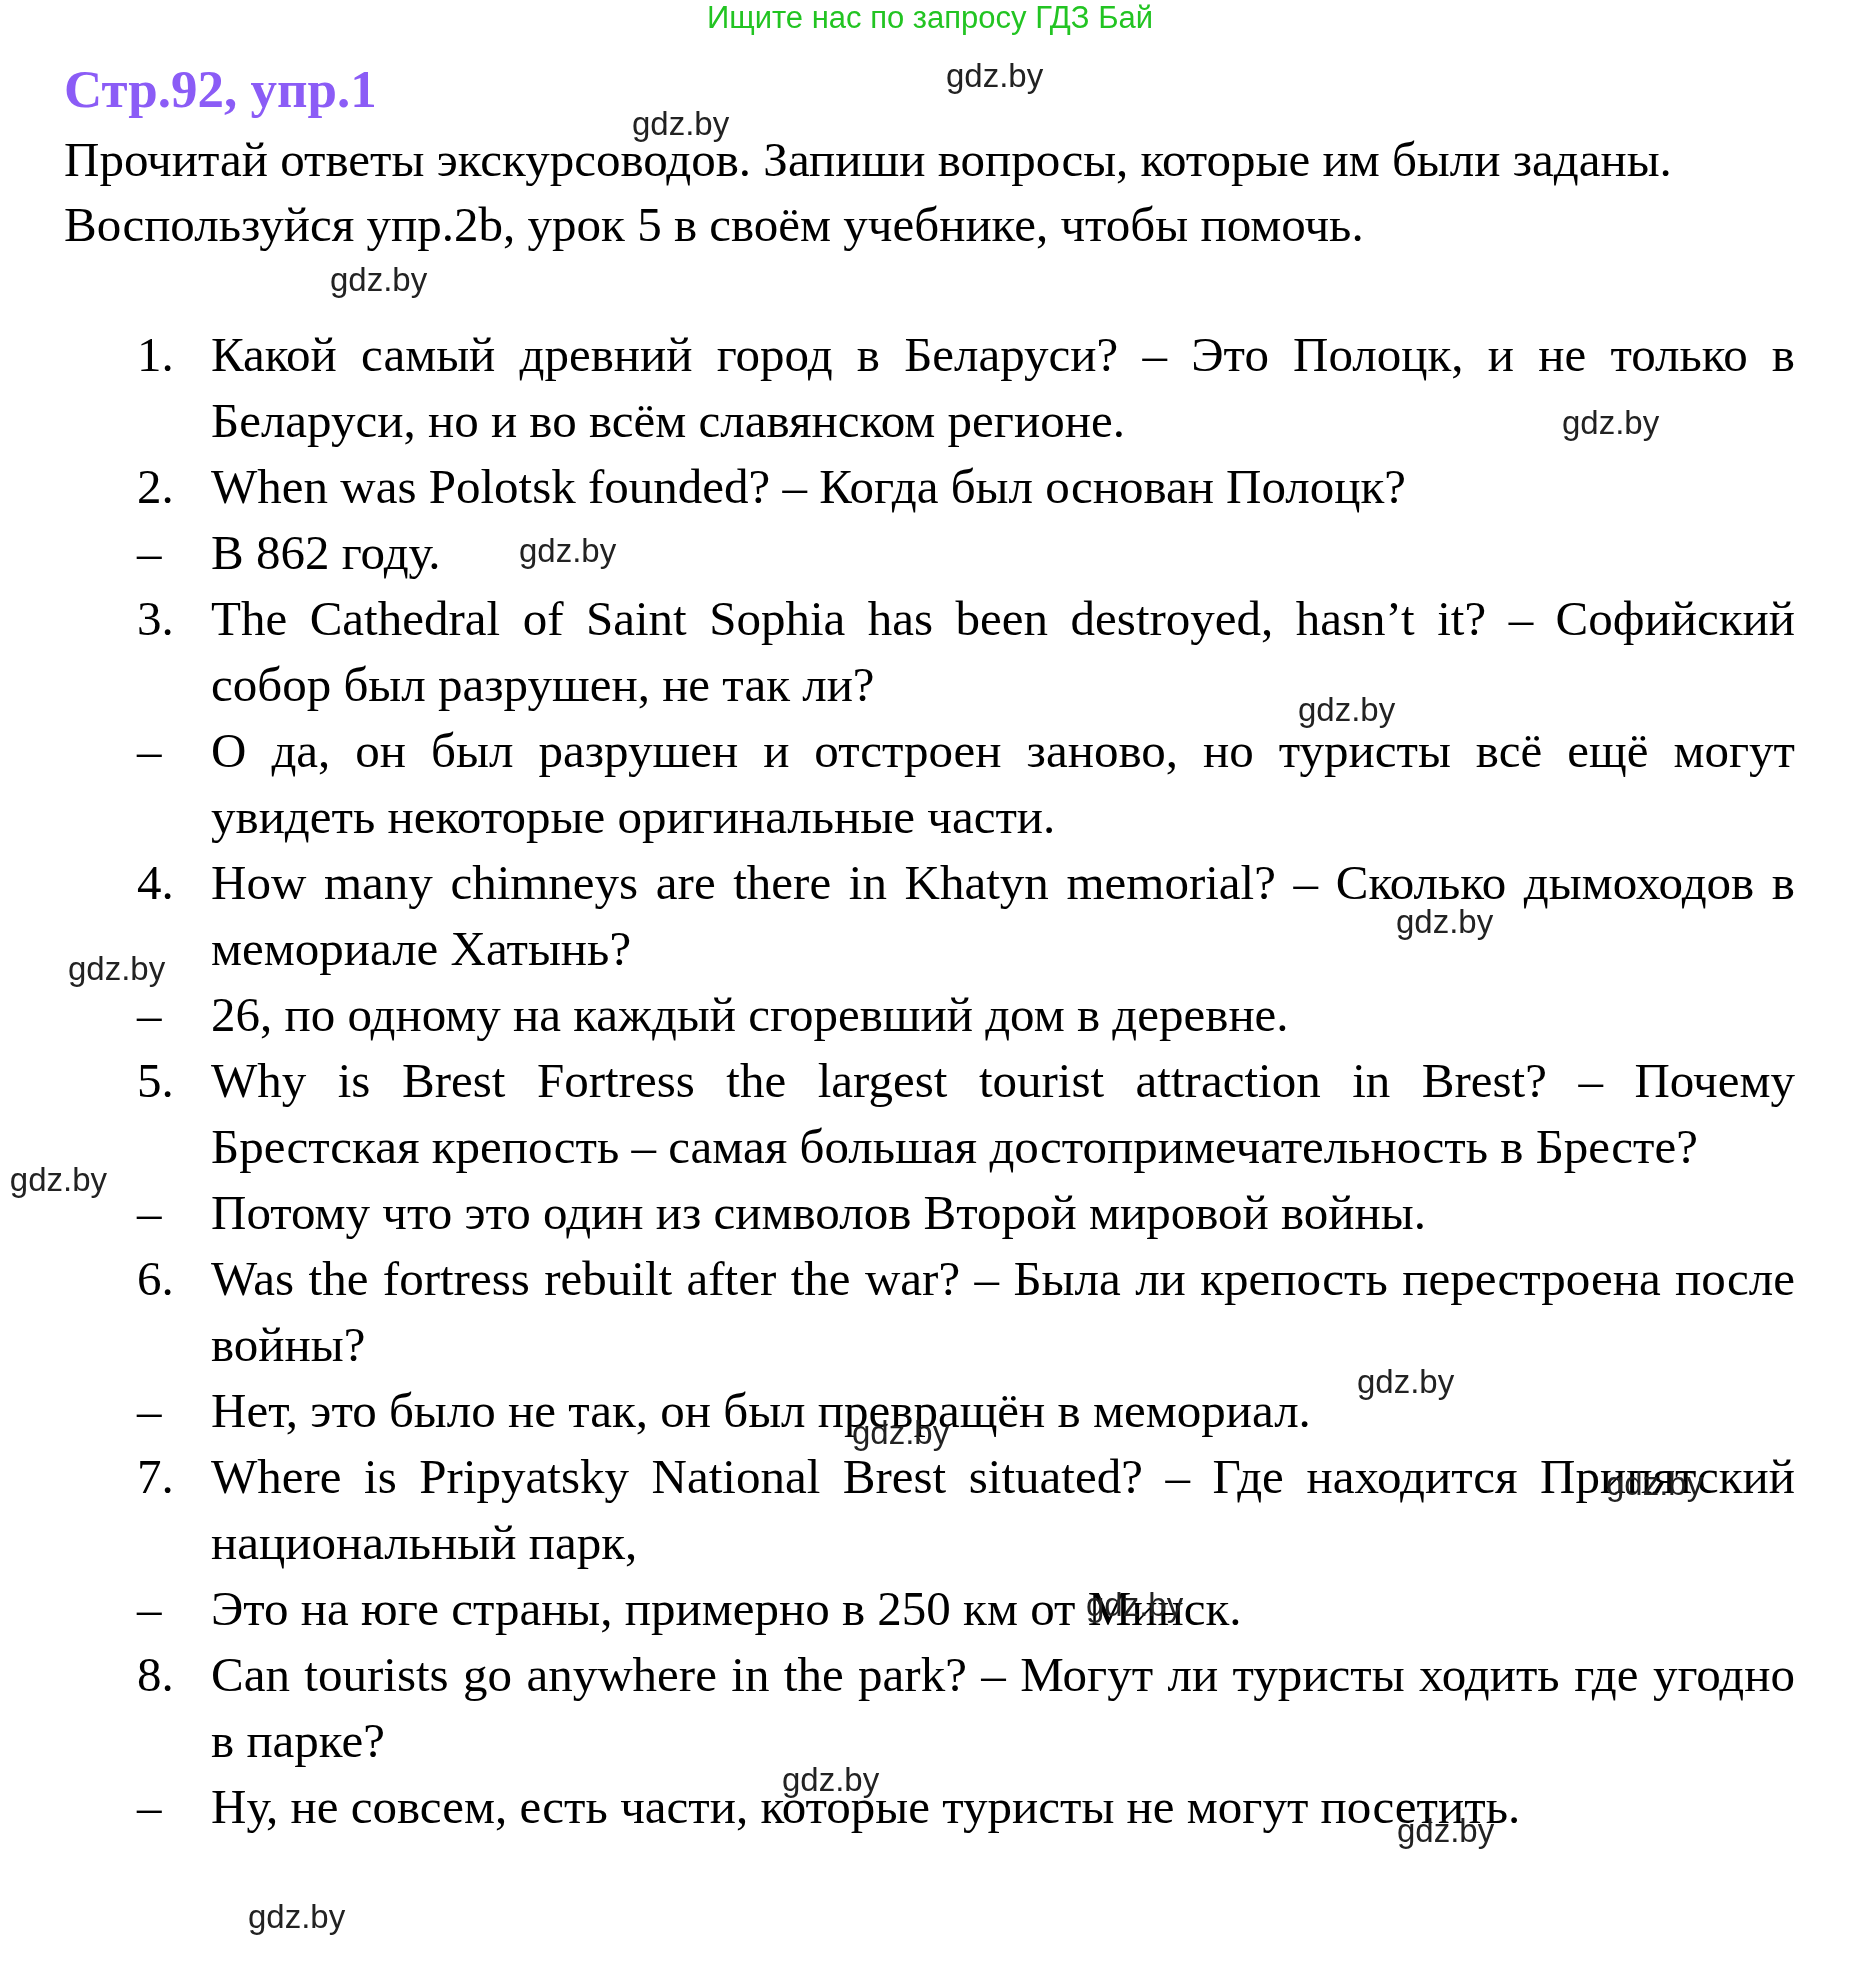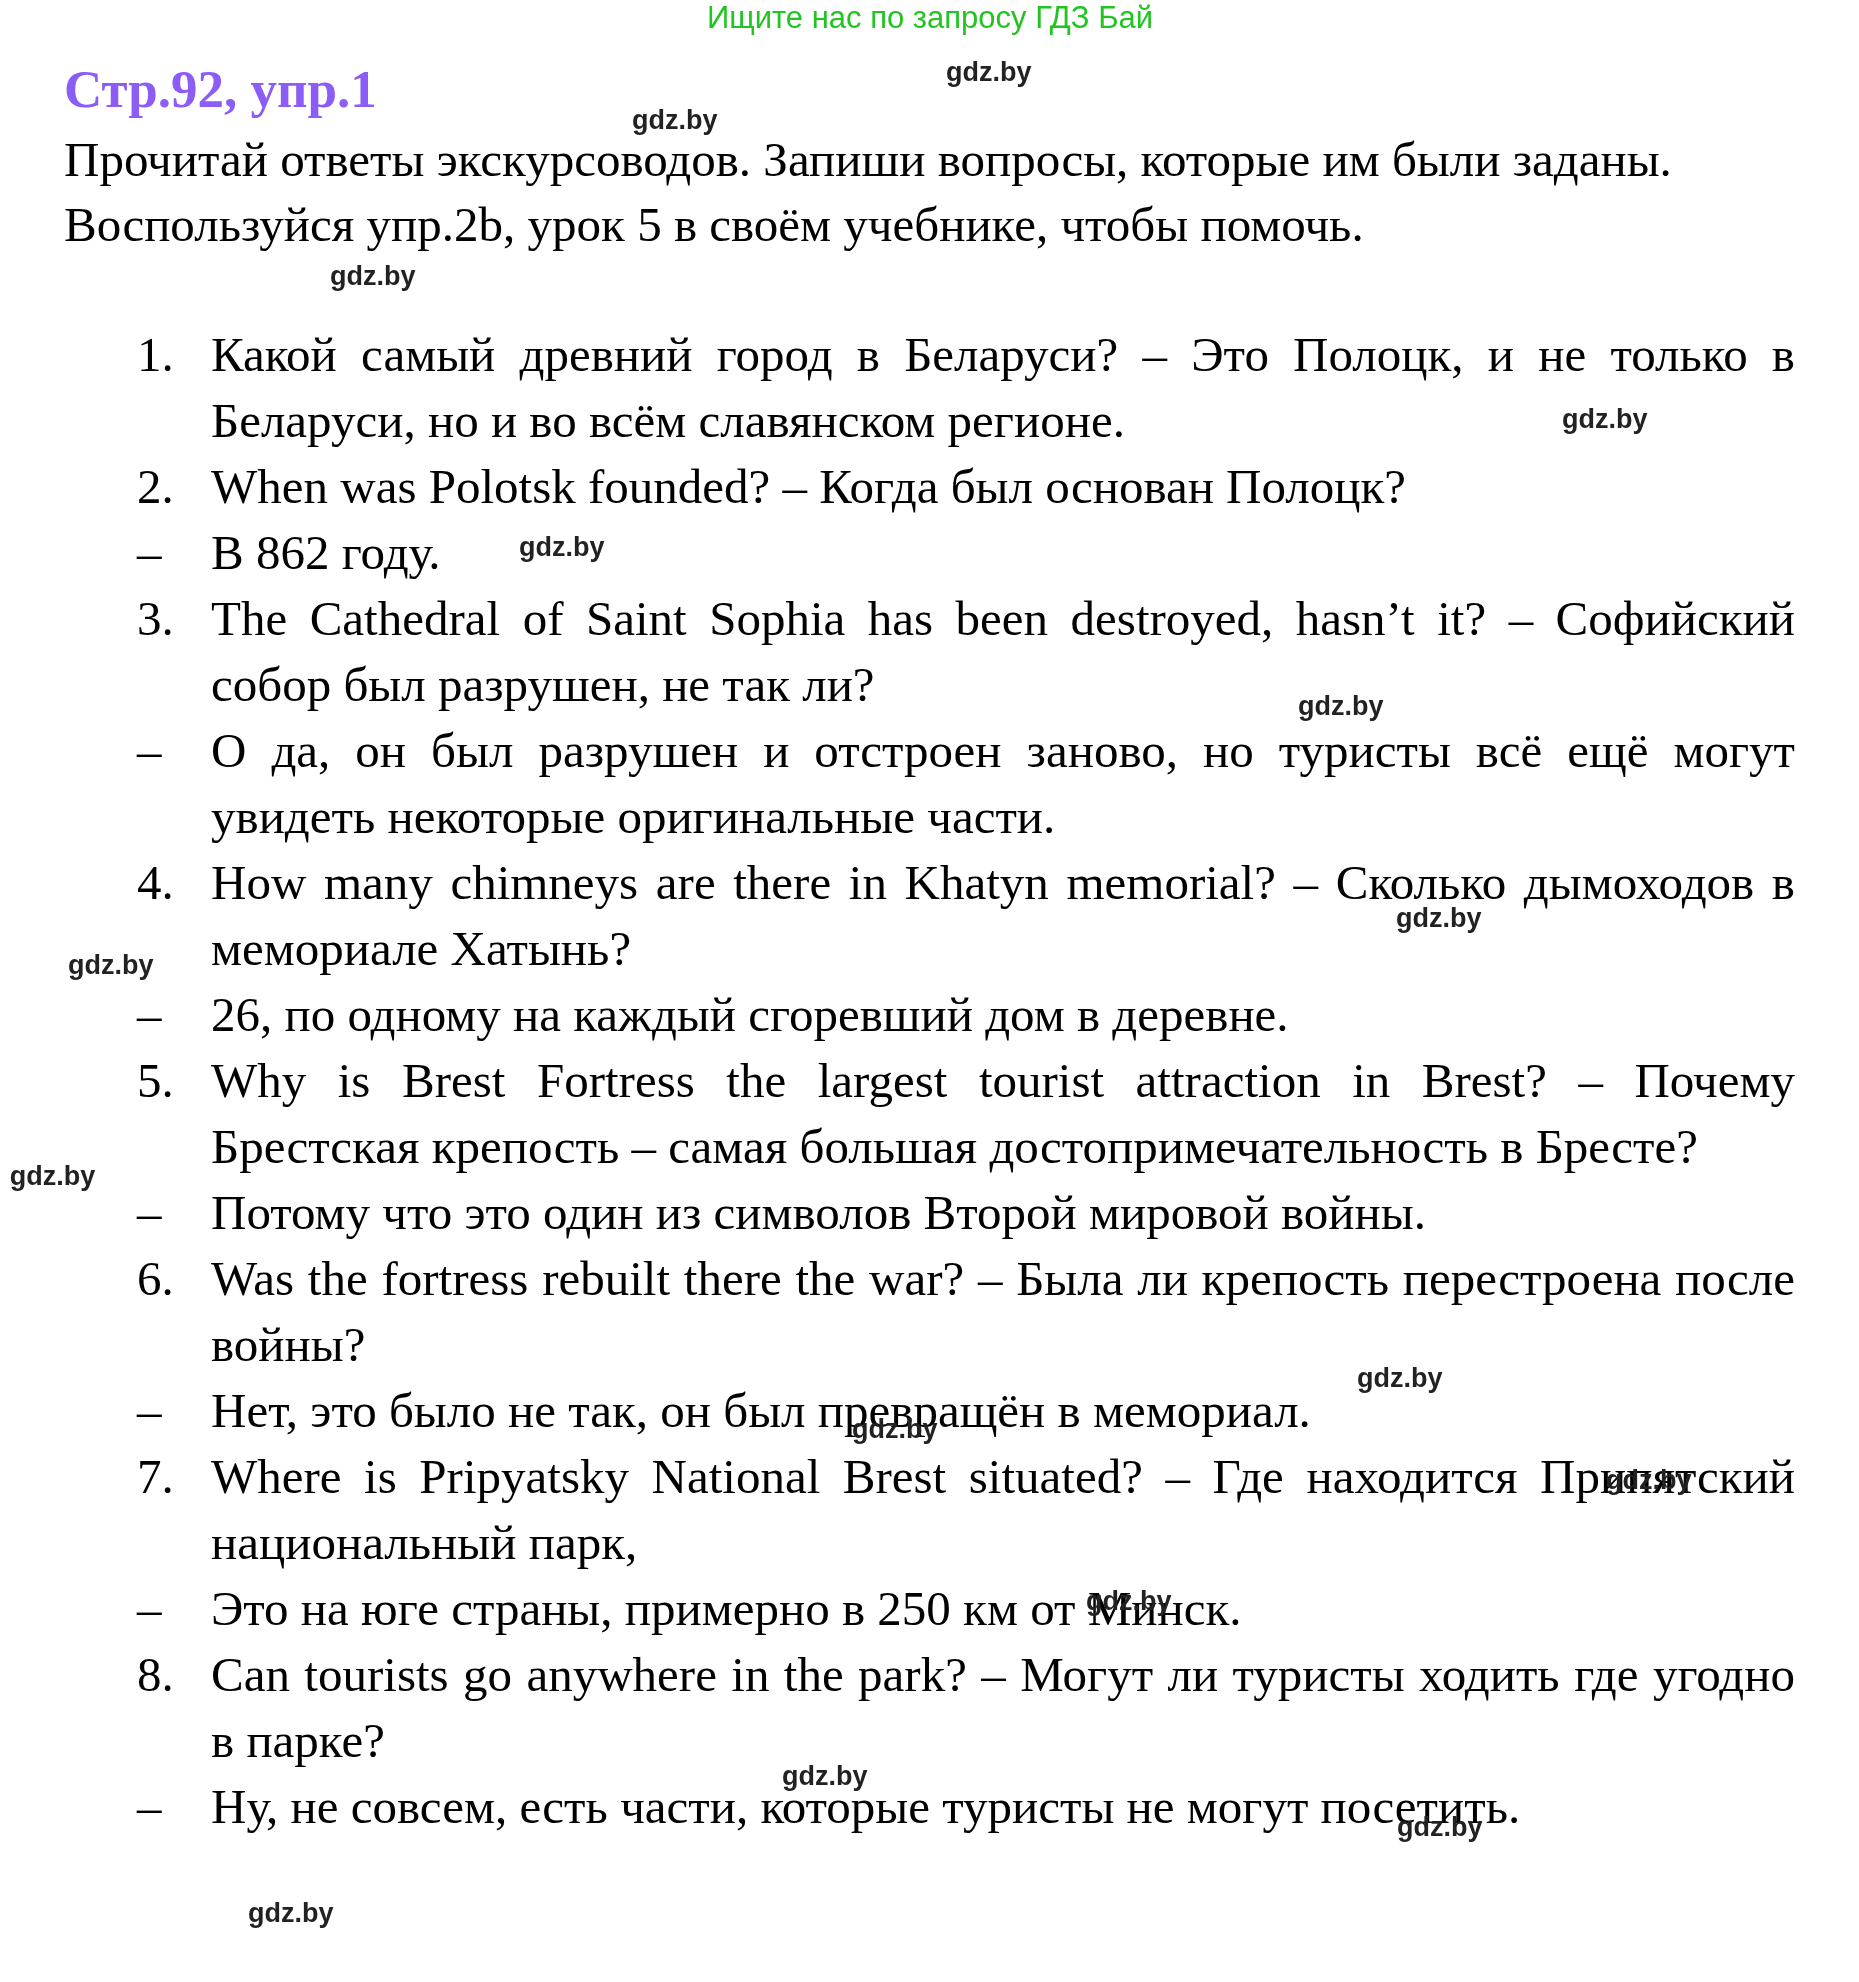--- a/index.html
+++ b/index.html
@@ -8,22 +8,22 @@
   .topbanner {
     position:absolute; left:0; width:1860px; top:0; text-align:center;
     font-family:"Liberation Sans", sans-serif; font-size:31px; color:#22c422;
   }
   .footer {
     position:absolute; left:0; width:1860px; top:1941px; text-align:center;
     font-family:"Liberation Sans", sans-serif; font-size:31px; color:#4b167e;
     white-space:pre;
   }
   .wm {
-    position:absolute; font-family:"Liberation Sans", sans-serif; font-size:27px;
-    color:#222; white-space:nowrap;font-weight:bold;
+    position:absolute; font-family:"Liberation Sans", sans-serif; font-size:33px;
+    color:#222; white-space:nowrap;
   }
   .title {
     position:absolute; left:64px; top:59px;
     font-family:"Liberation Serif", serif; font-weight:bold; font-size:53px; color:#8b5cf6;
   }
   .intro {
     position:absolute; left:64px; top:127px; width:1736px;
     font-family:"Liberation Serif", serif; font-size:49px; line-height:65px; color:#000;
   }
   .list {
@@ -77,21 +77,21 @@
     <div class="row">
         <span class="mark">5.</span>
         <span class="txt">Why is Brest Fortress the largest tourist attraction in Brest? – Почему Брестская крепость – самая большая достопримечательность в Бресте?</span>
       </div>
     <div class="row">
         <span class="mark">–</span>
         <span class="txt">Потому что это один из символов Второй мировой войны.</span>
       </div>
     <div class="row">
         <span class="mark">6.</span>
-        <span class="txt">Was the fortress rebuilt there the war? – Была ли крепость перестроена после войны?</span>
+        <span class="txt">Was the fortress rebuilt after the war? – Была ли крепость перестроена после войны?</span>
       </div>
     <div class="row">
         <span class="mark">–</span>
         <span class="txt">Нет, это было не так, он был превращён в мемориал.</span>
       </div>
     <div class="row">
         <span class="mark">7.</span>
         <span class="txt">Where is Pripyatsky National Brest situated? – Где находится Припятский национальный парк,</span>
       </div>
     <div class="row">

